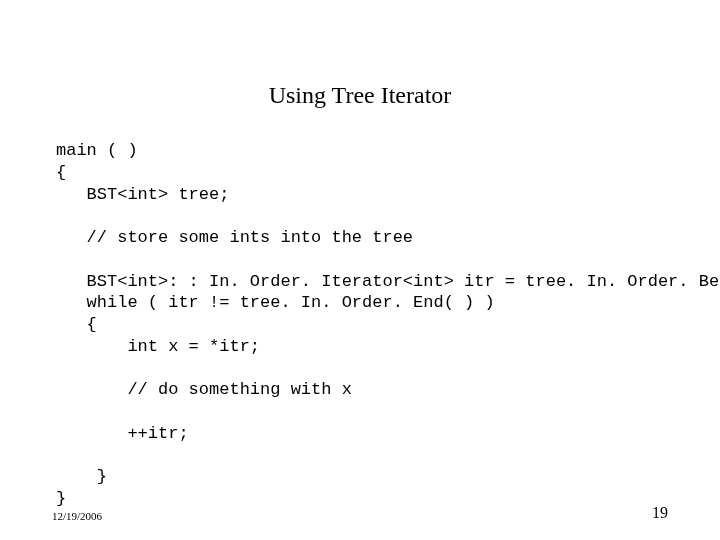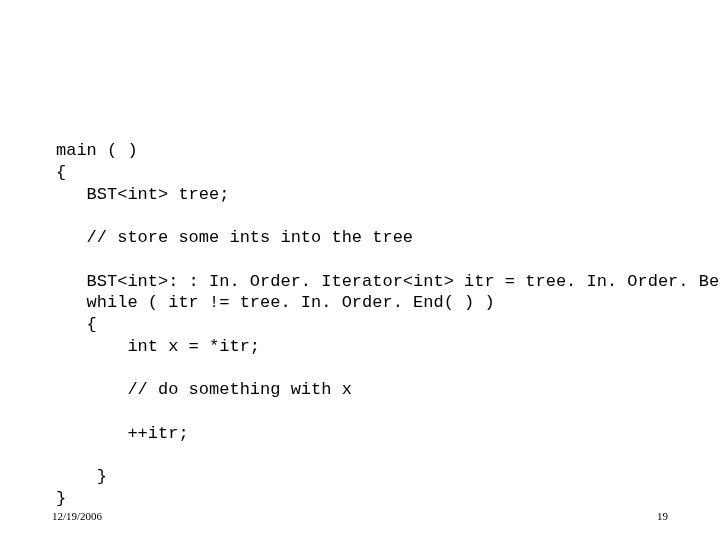--- a/index.html
+++ b/index.html
@@ -40,28 +40,29 @@
   .footer-date {
     position: absolute;
     left: 52px;
     bottom: 18px;
     font-size: 11px;
   }
   .footer-page {
     position: absolute;
     right: 52px;
     bottom: 18px;
-    font-size: 11px;
+    font-size: 16px;
   }
 </style>
 </head>
 <body>
 
 <div class="slide">
 
+  <div class="title">Using Tree Iterator</div>
 
   <div class="code-block">main ( )
 {
    BST&lt;int&gt; tree;
 
    // store some ints into the tree
 
    BST&lt;int&gt;: : In. Order. Iterator&lt;int&gt; itr = tree. In. Order. Begin( );
    while ( itr != tree. In. Order. End( ) )
    {

